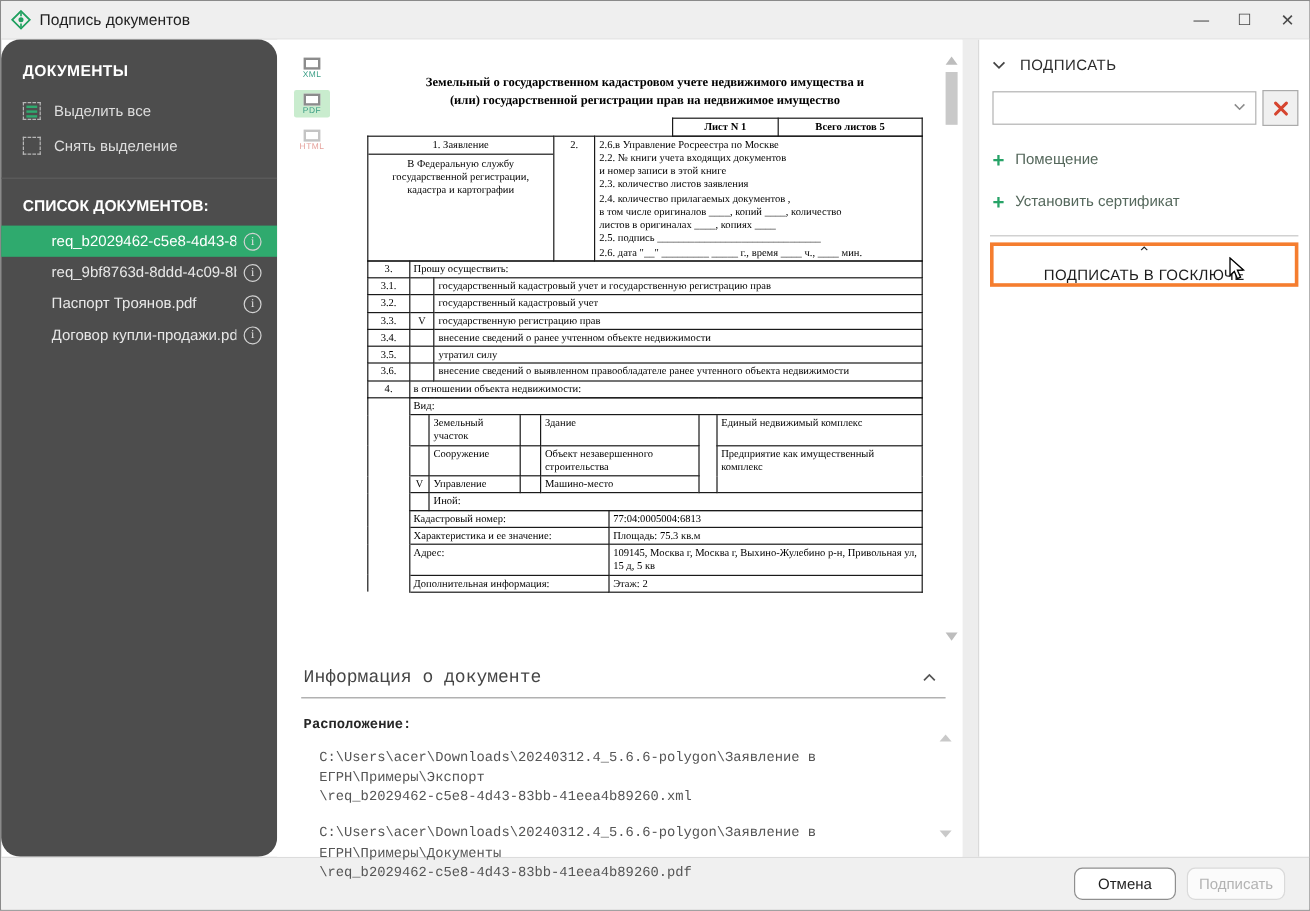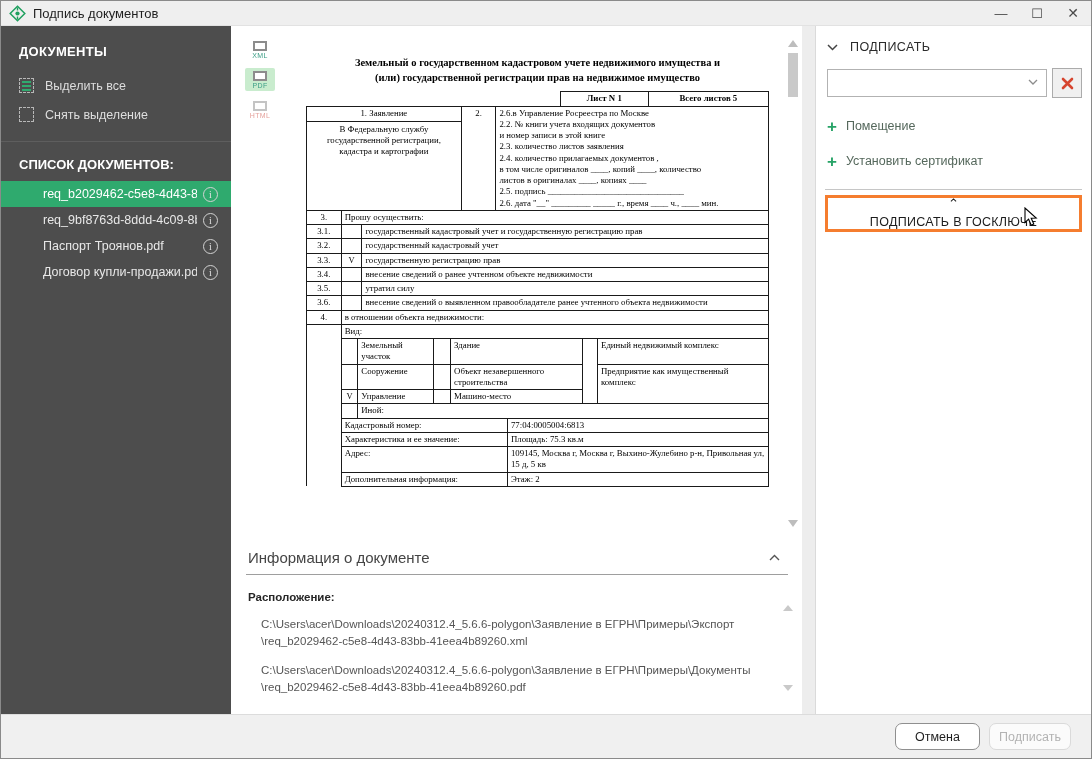--- a/index.html
+++ b/index.html
@@ -1,32 +1,32 @@
 <!DOCTYPE html>
 <html><head>
 <meta charset="utf-8">
 <style>
   * { margin:0; padding:0; box-sizing:border-box; }
   html,body { width:1092px; height:759px; }
   body { font-family:"Liberation Sans", sans-serif; background:#fff; position:relative; overflow:hidden; }
   .window { position:absolute; inset:0; border:1px solid #8a8a8a; display:flex; flex-direction:column; }
 
   
-  .titlebar { height:25px; background:#efefef; display:flex; align-items:center; padding-left:8px; border-bottom:1px solid #e2e2e2; flex:0 0 auto; }
+  .titlebar { height:32px; background:#efefef; display:flex; align-items:center; padding-left:8px; border-bottom:1px solid #e2e2e2; flex:0 0 auto; }
   .app-icon { width:17px; height:17px; margin-right:7px; }
   .title-text { font-size:13px; color:#1f1f1f; }
   .win-controls { margin-left:auto; display:flex; height:100%; }
   .win-btn { width:36px; height:100%; display:flex; align-items:center; justify-content:center; font-size:13px; color:#4a4a4a; }
   .win-btn.close { font-size:14px; }
 
   
   .main { flex:1 1 auto; display:flex; min-height:0; }
 
   
-  .sidebar { width:230px; background:#4d4d4d; color:#e6e6e6; flex:0 0 auto; font-size:12.5px; }
+  .sidebar { width:230px; background:#4d4d4d; color:#e6e6e6; flex:0 0 auto; font-size:12.5px;border-radius:16px; }
   .side-title { padding:18px 18px 12px 18px; font-weight:bold; font-size:13px; color:#fff; letter-spacing:.3px; }
   .side-action { display:flex; align-items:center; gap:11px; padding:7px 18px; color:#dedede; }
   .icon-select-all { width:15px; height:15px; border:1px dashed #b8b8b8; display:flex; flex-direction:column; justify-content:center; gap:2px; padding:0 2px; }
   .icon-select-all i { display:block; height:2px; background:#2faa6e; }
   .icon-deselect { width:15px; height:15px; border:1px dashed #b8b8b8; }
   .side-divider { height:1px; background:#5e5e5e; margin-top:12px; }
   .list-title { padding:15px 18px 9px 18px; font-weight:bold; font-size:13px; color:#fff; }
   .doc-item { height:26px; display:flex; align-items:center; padding:0 13px 0 42px; color:#e8e8e8; }
   .doc-item.selected { background:#2faa6e; color:#fff; }
   .doc-name { flex:1; white-space:nowrap; overflow:hidden; }
@@ -57,21 +57,21 @@
   table.frm { border-collapse:collapse; width:100%; table-layout:fixed; font-size:8.8px; line-height:1.28; margin-top:-1px; }
   table.frm td { border:1px solid #1a1a1a; padding:1px 3px; vertical-align:top; }
   table.frm td.nb { border:none; }
   table.frm td.ctr { text-align:center; }
   table.frm td.colpass { border-top:none; border-bottom:none; }
   .s1-head { text-align:center; border-bottom:1px solid #1a1a1a; padding:1px 0 2px; }
   .s1-body { text-align:center; padding:2px 4px 20px; }
   .chk { text-align:center; font-size:8.5px; }
 
   
-  .info-section { position:relative; padding:10px 10px 0 15px; flex:1 1 auto; }
+  .info-section { position:relative; padding:10px 10px 0 20px; flex:1 1 auto;font-family:Liberation Mono, monospace; }
   .info-header { display:flex; align-items:center; font-size:15px; color:#454545; padding:6px 2px 8px 2px; border-bottom:1px solid #9e9e9e; margin-right:4px; }
   .info-chevron { margin-left:auto; margin-right:6px; }
   .location-label { font-weight:bold; font-size:11.5px; color:#262626; margin:16px 0 0 2px; }
   .path { font-size:11.5px; color:#555; line-height:1.45; margin:13px 0 0 15px; }
   .mini-up { position:absolute; right:9px; top:72px; width:0; height:0; border-left:5px solid transparent; border-right:5px solid transparent; border-bottom:6px solid #c9c9c9; }
   .mini-down { position:absolute; right:9px; top:152px; width:0; height:0; border-left:5px solid transparent; border-right:5px solid transparent; border-top:6px solid #c9c9c9; }
 
   
   .splitter { width:13px; background:#ededed; flex:0 0 auto; }
 

